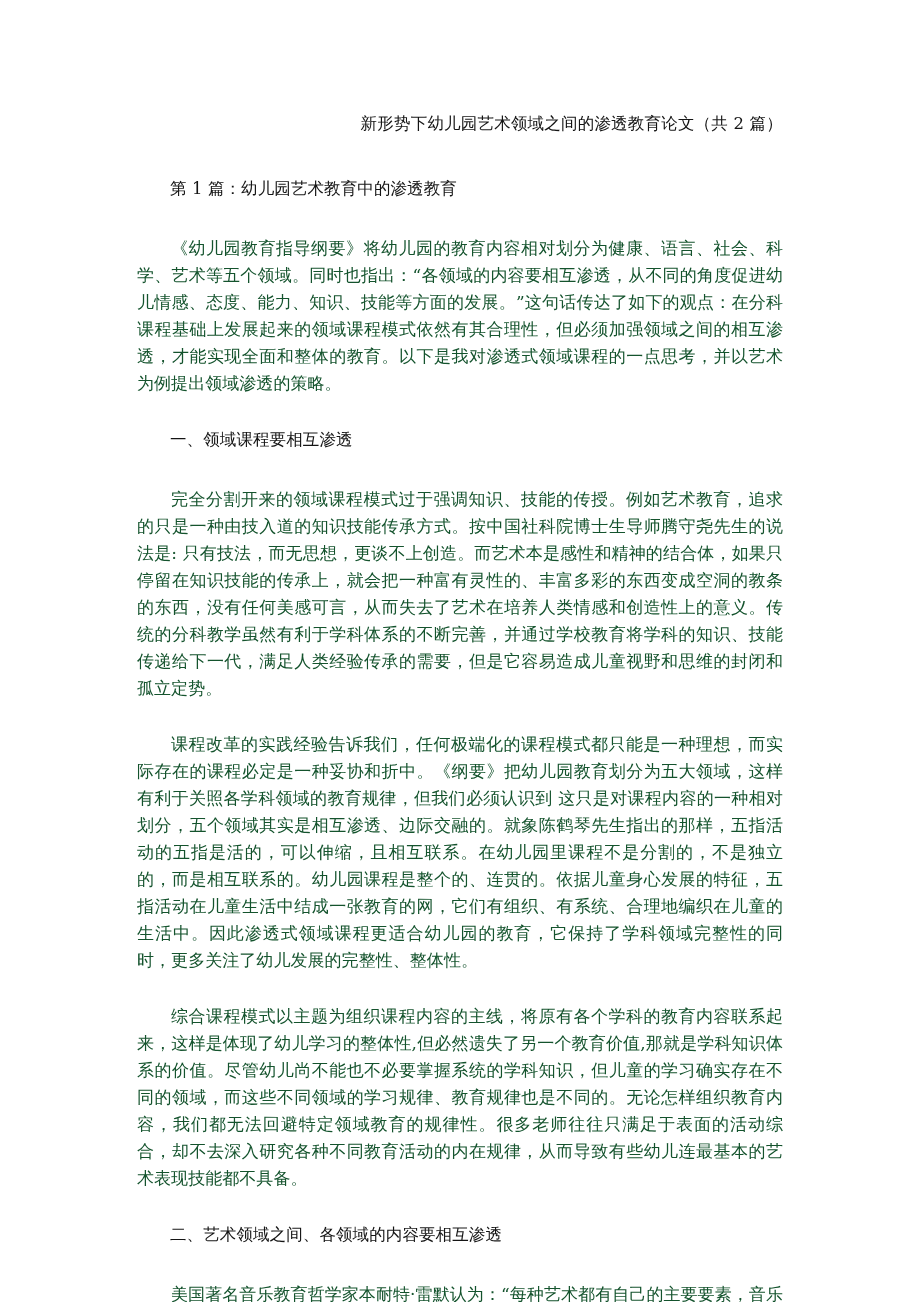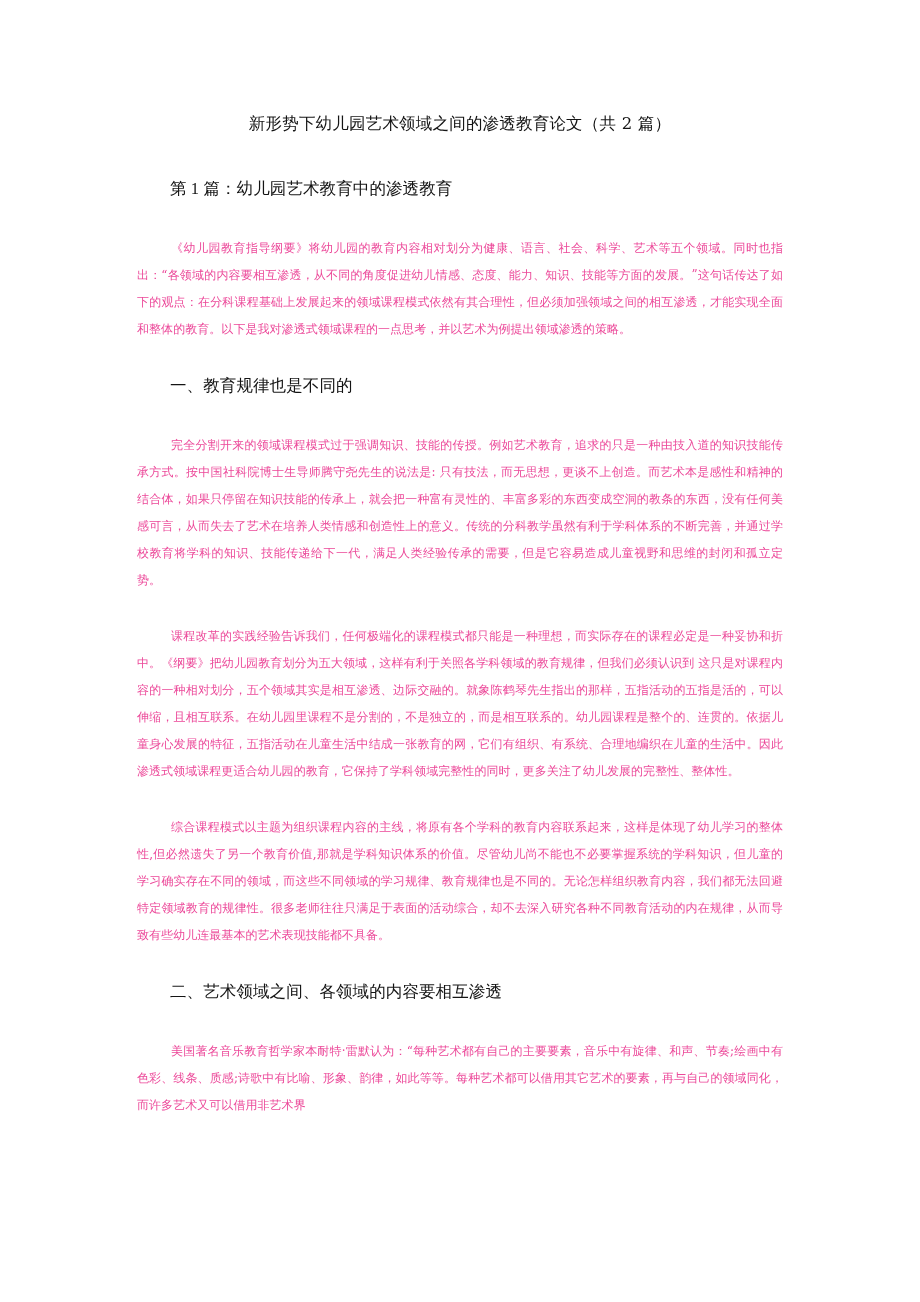--- a/index.html
+++ b/index.html
@@ -16,74 +16,73 @@
   }
   .page {
     position: relative;
     width: 920px;
     height: 1302px;
     background: #ffffff;
     box-sizing: border-box;
     padding: 110px 137px 0 137px;
   }
   .doc-title {
-    text-align: center;
+    text-align: right;
     font-size: 16.5px;
     line-height: 27px;
     letter-spacing: 0.2px;
     margin: 0 0 38px 0;
     color: #141414;
     font-weight: normal;
   }
   .sub-heading {
     font-size: 16.5px;
     line-height: 27px;
     margin: 0 0 33px 0;
     text-indent: 33px;
     color: #141414;
     font-weight: normal;
     letter-spacing: 0.1px;
-    font-family: Liberation Serif, serif;
   }
   .section-heading {
     font-size: 16.5px;
     line-height: 27px;
     margin: 0 0 33px 0;
     text-indent: 33px;
     color: #141414;
     font-weight: normal;
     letter-spacing: 0.1px;
   }
   p.body-para {
-    font-size: 12px;
+    font-size: 17px;
     line-height: 27px;
     margin: 0 0 29px 0;
     text-indent: 34px;
     text-align: justify;
     text-justify: inter-ideograph;
-    color: #ec4899;
+    color: #14532d;
     letter-spacing: 0.05px;
     word-break: break-all;
   }
   p.body-para:last-child {
     margin-bottom: 0;
   }
 </style>
 </head>
 <body>
 
 <div class="page">
 
   <h1 class="doc-title">新形势下幼儿园艺术领域之间的渗透教育论文（共 2 篇）</h1>
 
   <div class="sub-heading">第 1 篇：幼儿园艺术教育中的渗透教育</div>
 
   <p class="body-para">《幼儿园教育指导纲要》将幼儿园的教育内容相对划分为健康、语言、社会、科学、艺术等五个领域。同时也指出：“各领域的内容要相互渗透，从不同的角度促进幼儿情感、态度、能力、知识、技能等方面的发展。”这句话传达了如下的观点：在分科课程基础上发展起来的领域课程模式依然有其合理性，但必须加强领域之间的相互渗透，才能实现全面和整体的教育。以下是我对渗透式领域课程的一点思考，并以艺术为例提出领域渗透的策略。</p>
 
-  <div class="section-heading">一、教育规律也是不同的</div>
+  <div class="section-heading">一、领域课程要相互渗透</div>
 
   <p class="body-para">完全分割开来的领域课程模式过于强调知识、技能的传授。例如艺术教育，追求的只是一种由技入道的知识技能传承方式。按中国社科院博士生导师腾守尧先生的说法是: 只有技法，而无思想，更谈不上创造。而艺术本是感性和精神的结合体，如果只停留在知识技能的传承上，就会把一种富有灵性的、丰富多彩的东西变成空洞的教条的东西，没有任何美感可言，从而失去了艺术在培养人类情感和创造性上的意义。传统的分科教学虽然有利于学科体系的不断完善，并通过学校教育将学科的知识、技能传递给下一代，满足人类经验传承的需要，但是它容易造成儿童视野和思维的封闭和孤立定势。</p>
 
   <p class="body-para">课程改革的实践经验告诉我们，任何极端化的课程模式都只能是一种理想，而实际存在的课程必定是一种妥协和折中。《纲要》把幼儿园教育划分为五大领域，这样有利于关照各学科领域的教育规律，但我们必须认识到 这只是对课程内容的一种相对划分，五个领域其实是相互渗透、边际交融的。就象陈鹤琴先生指出的那样，五指活动的五指是活的，可以伸缩，且相互联系。在幼儿园里课程不是分割的，不是独立的，而是相互联系的。幼儿园课程是整个的、连贯的。依据儿童身心发展的特征，五指活动在儿童生活中结成一张教育的网，它们有组织、有系统、合理地编织在儿童的生活中。因此渗透式领域课程更适合幼儿园的教育，它保持了学科领域完整性的同时，更多关注了幼儿发展的完整性、整体性。</p>
 
   <p class="body-para">综合课程模式以主题为组织课程内容的主线，将原有各个学科的教育内容联系起来，这样是体现了幼儿学习的整体性,但必然遗失了另一个教育价值,那就是学科知识体系的价值。尽管幼儿尚不能也不必要掌握系统的学科知识，但儿童的学习确实存在不同的领域，而这些不同领域的学习规律、教育规律也是不同的。无论怎样组织教育内容，我们都无法回避特定领域教育的规律性。很多老师往往只满足于表面的活动综合，却不去深入研究各种不同教育活动的内在规律，从而导致有些幼儿连最基本的艺术表现技能都不具备。</p>
 
   <div class="section-heading">二、艺术领域之间、各领域的内容要相互渗透</div>
 
   <p class="body-para">美国著名音乐教育哲学家本耐特·雷默认为：“每种艺术都有自己的主要要素，音乐中有旋律、和声、节奏;绘画中有色彩、线条、质感;诗歌中有比喻、形象、韵律，如此等等。每种艺术都可以借用其它艺术的要素，再与自己的领域同化，而许多艺术又可以借用非艺术界</p>

